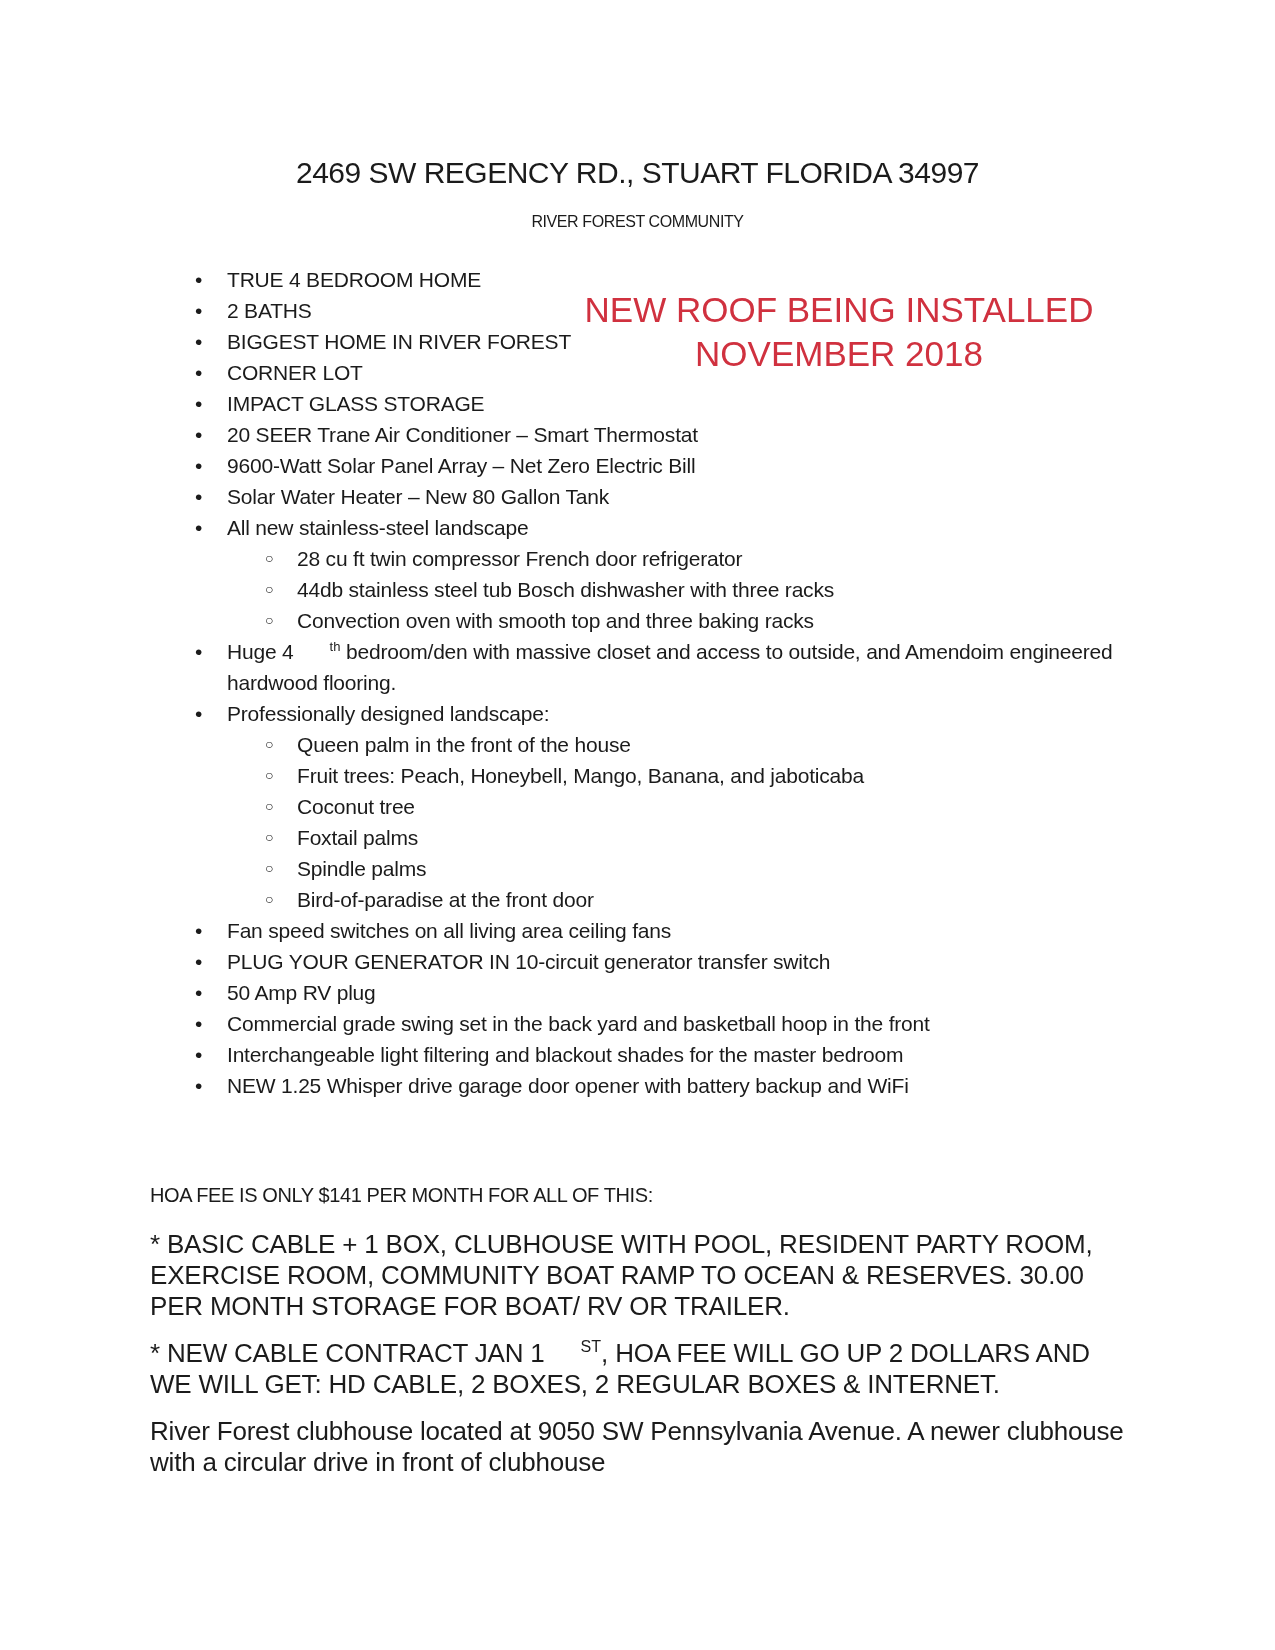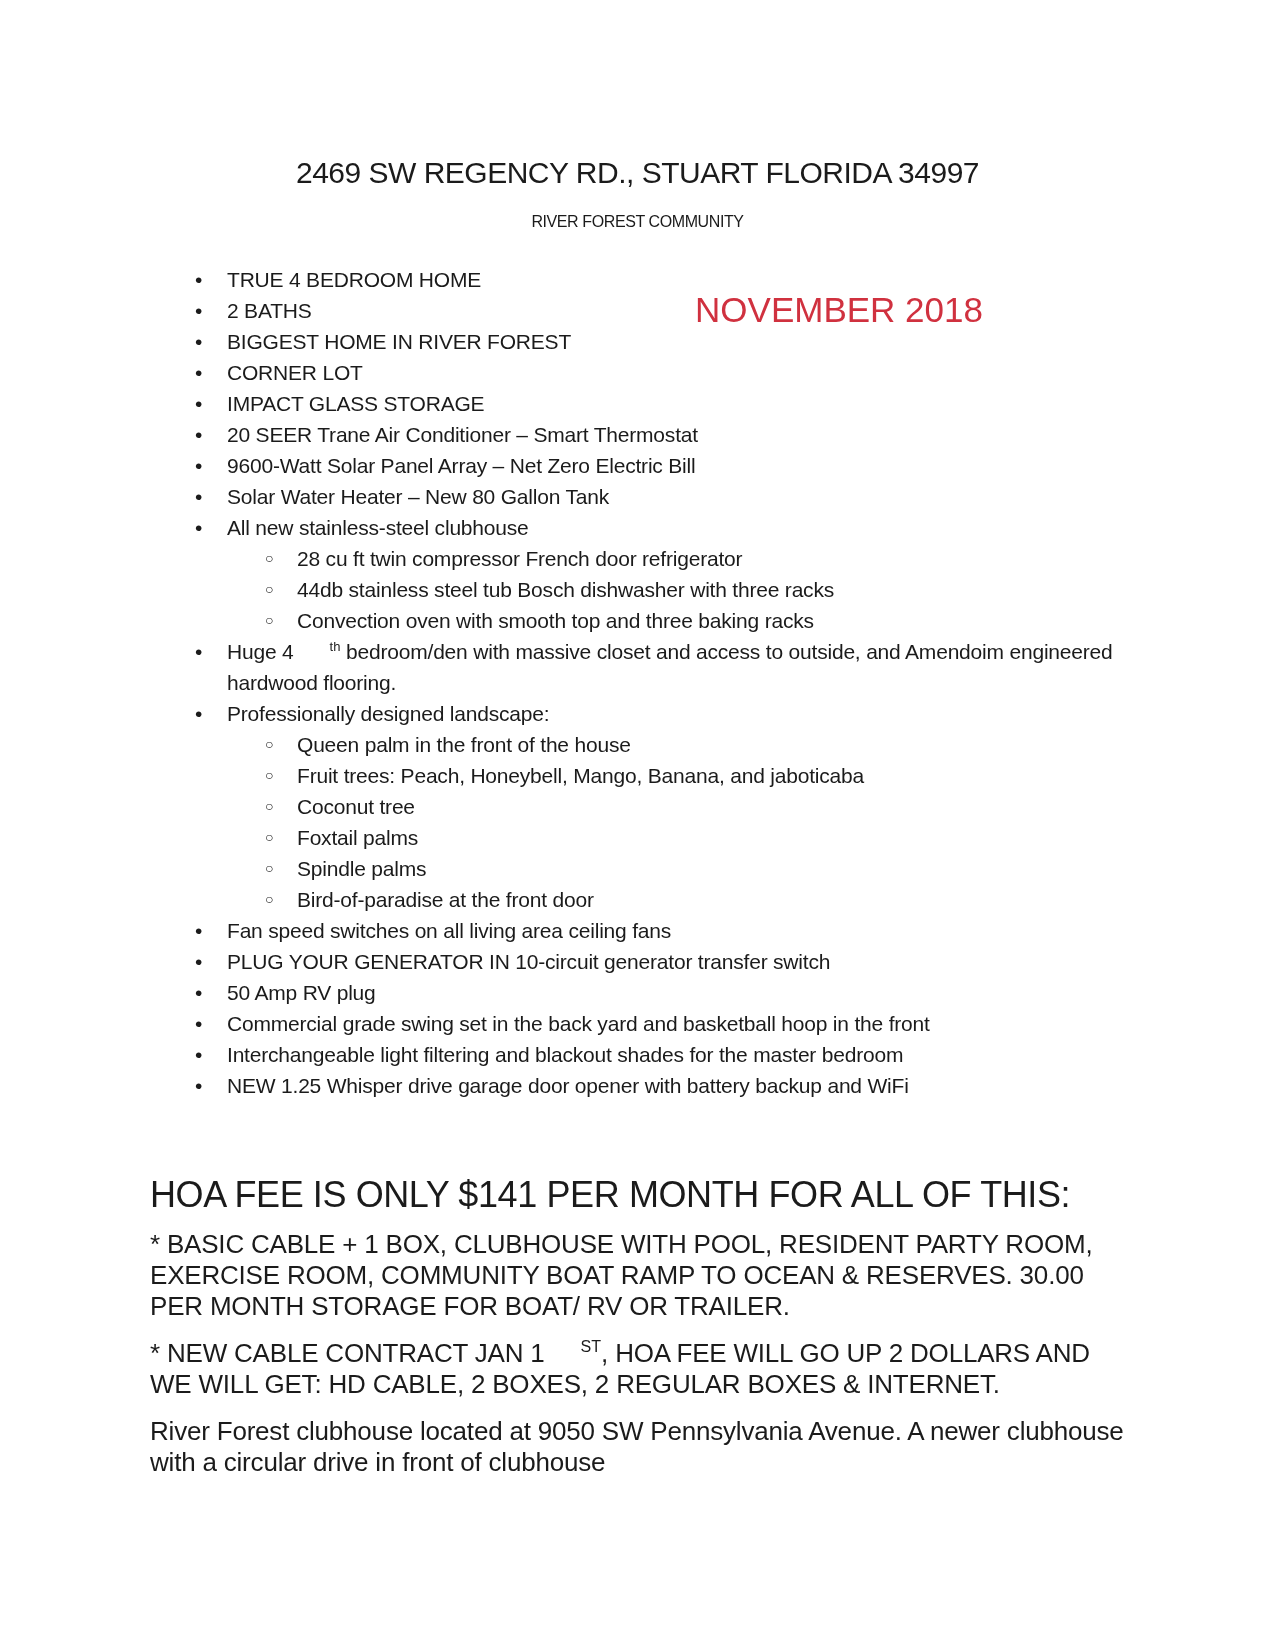--- a/index.html
+++ b/index.html
@@ -77,21 +77,21 @@
     top: 288px;
     width: 552px;
     text-align: center;
     font-size: 35px;
     line-height: 44px;
     font-weight: 500;
     letter-spacing: 0;
   }
   .hoa-heading {
     margin: 76px 0 0 0;
-    font-size: 36px;
+    font-size: 20px;
     font-weight: normal;
     line-height: 36px;
     letter-spacing: -0.4px;
   }
   .hoa-paragraphs .para {
     margin: 16px 0 0 0;
     font-size: 26px;
     line-height: 31px;
   }
 </style>
@@ -108,21 +108,21 @@
 
     <div class="features" id="features-list">
         <div class="feat"><span class="bullet">•</span><span><span>TRUE 4 BEDROOM HOME</span></span></div>
         <div class="feat"><span class="bullet">•</span><span><span>2 BATHS</span></span></div>
         <div class="feat"><span class="bullet">•</span><span><span>BIGGEST HOME IN RIVER FOREST</span></span></div>
         <div class="feat"><span class="bullet">•</span><span><span>CORNER LOT</span></span></div>
         <div class="feat"><span class="bullet">•</span><span><span>IMPACT GLASS STORAGE</span></span></div>
         <div class="feat"><span class="bullet">•</span><span><span>20 SEER Trane Air Conditioner – Smart Thermostat</span></span></div>
         <div class="feat"><span class="bullet">•</span><span><span>9600-Watt Solar Panel Array – Net Zero Electric Bill</span></span></div>
         <div class="feat"><span class="bullet">•</span><span><span>Solar Water Heater – New 80 Gallon Tank</span></span></div>
-        <div class="feat"><span class="bullet">•</span><span><span>All new stainless-steel clubhouse</span></span></div>
+        <div class="feat"><span class="bullet">•</span><span><span>All new stainless-steel landscape</span></span></div>
         <div class="feat l2"><span class="bullet">○</span><span><span>28 cu ft twin compressor French door refrigerator</span></span></div>
         <div class="feat l2"><span class="bullet">○</span><span><span>44db stainless steel tub Bosch dishwasher with three racks</span></span></div>
         <div class="feat l2"><span class="bullet">○</span><span><span>Convection oven with smooth top and three baking racks</span></span></div>
         <div class="feat"><span class="bullet">•</span><span><span>Huge 4</span><span class="sup">th</span><span> bedroom/den with massive closet and access to outside, and Amendoim engineered hardwood flooring.</span></span></div>
         <div class="feat"><span class="bullet">•</span><span><span>Professionally designed landscape:</span></span></div>
         <div class="feat l2"><span class="bullet">○</span><span><span>Queen palm in the front of the house</span></span></div>
         <div class="feat l2"><span class="bullet">○</span><span><span>Fruit trees: Peach, Honeybell, Mango, Banana, and jaboticaba</span></span></div>
         <div class="feat l2"><span class="bullet">○</span><span><span>Coconut tree</span></span></div>
         <div class="feat l2"><span class="bullet">○</span><span><span>Foxtail palms</span></span></div>
         <div class="feat l2"><span class="bullet">○</span><span><span>Spindle palms</span></span></div>
@@ -139,16 +139,17 @@
 
     <div class="hoa-paragraphs" id="hoa-paragraphs">
         <p class="para"><span>* BASIC CABLE + 1 BOX, CLUBHOUSE WITH POOL, RESIDENT PARTY ROOM, EXERCISE ROOM, COMMUNITY BOAT RAMP TO OCEAN &amp; RESERVES. 30.00 PER MONTH STORAGE FOR BOAT/ RV OR TRAILER.</span></p>
         <p class="para"><span>* NEW CABLE CONTRACT JAN 1</span><span class="sup">ST</span><span>, HOA FEE WILL GO UP 2 DOLLARS AND WE WILL GET: HD CABLE, 2 BOXES, 2 REGULAR BOXES &amp; INTERNET.</span></p>
         <p class="para"><span>River Forest clubhouse located at 9050 SW Pennsylvania Avenue. A newer clubhouse with a circular drive in front of clubhouse</span></p>
       </div>
 
   </div>
 
   <div class="roof-notice" id="roof-notice" style="color: rgb(208, 49, 63);">
+    <div>NEW ROOF BEING INSTALLED</div>
     <div>NOVEMBER 2018</div>
   </div>
 
 </div>
 
 </body></html>

